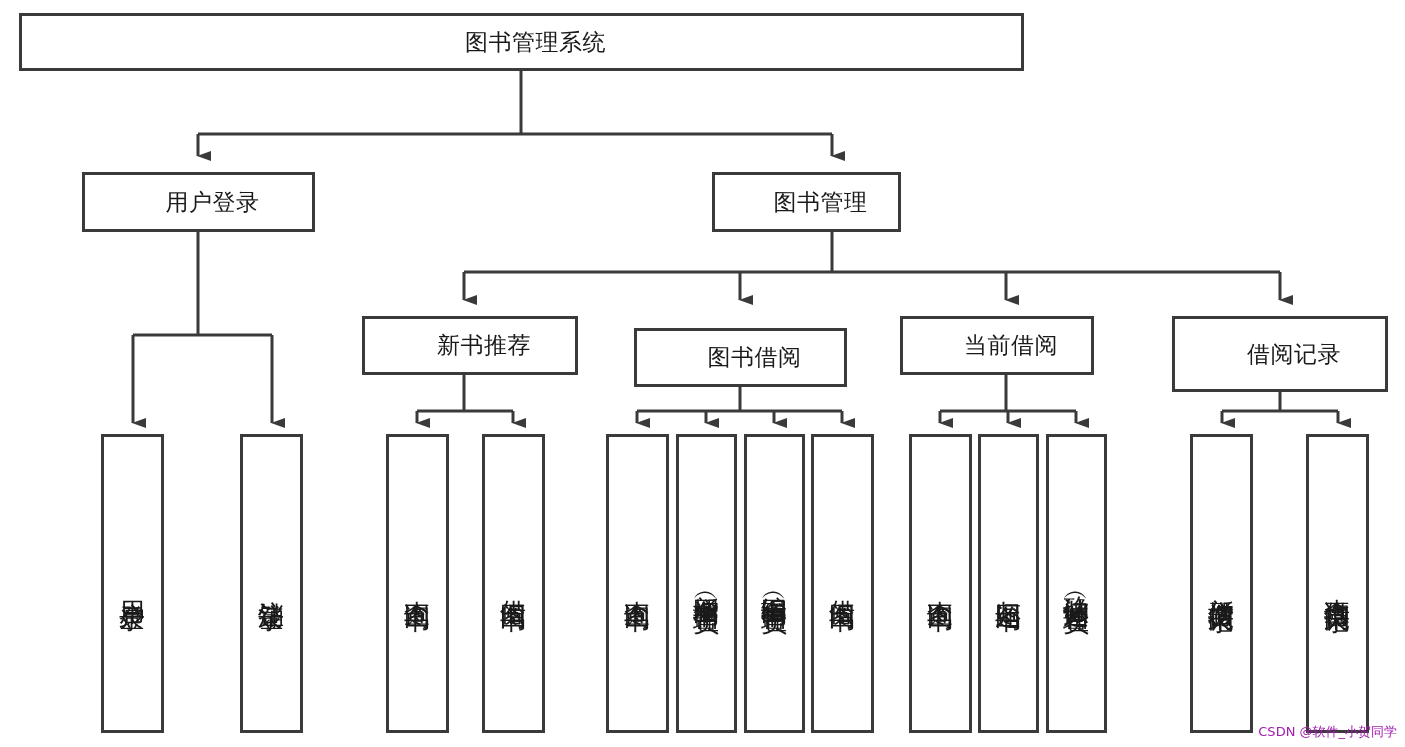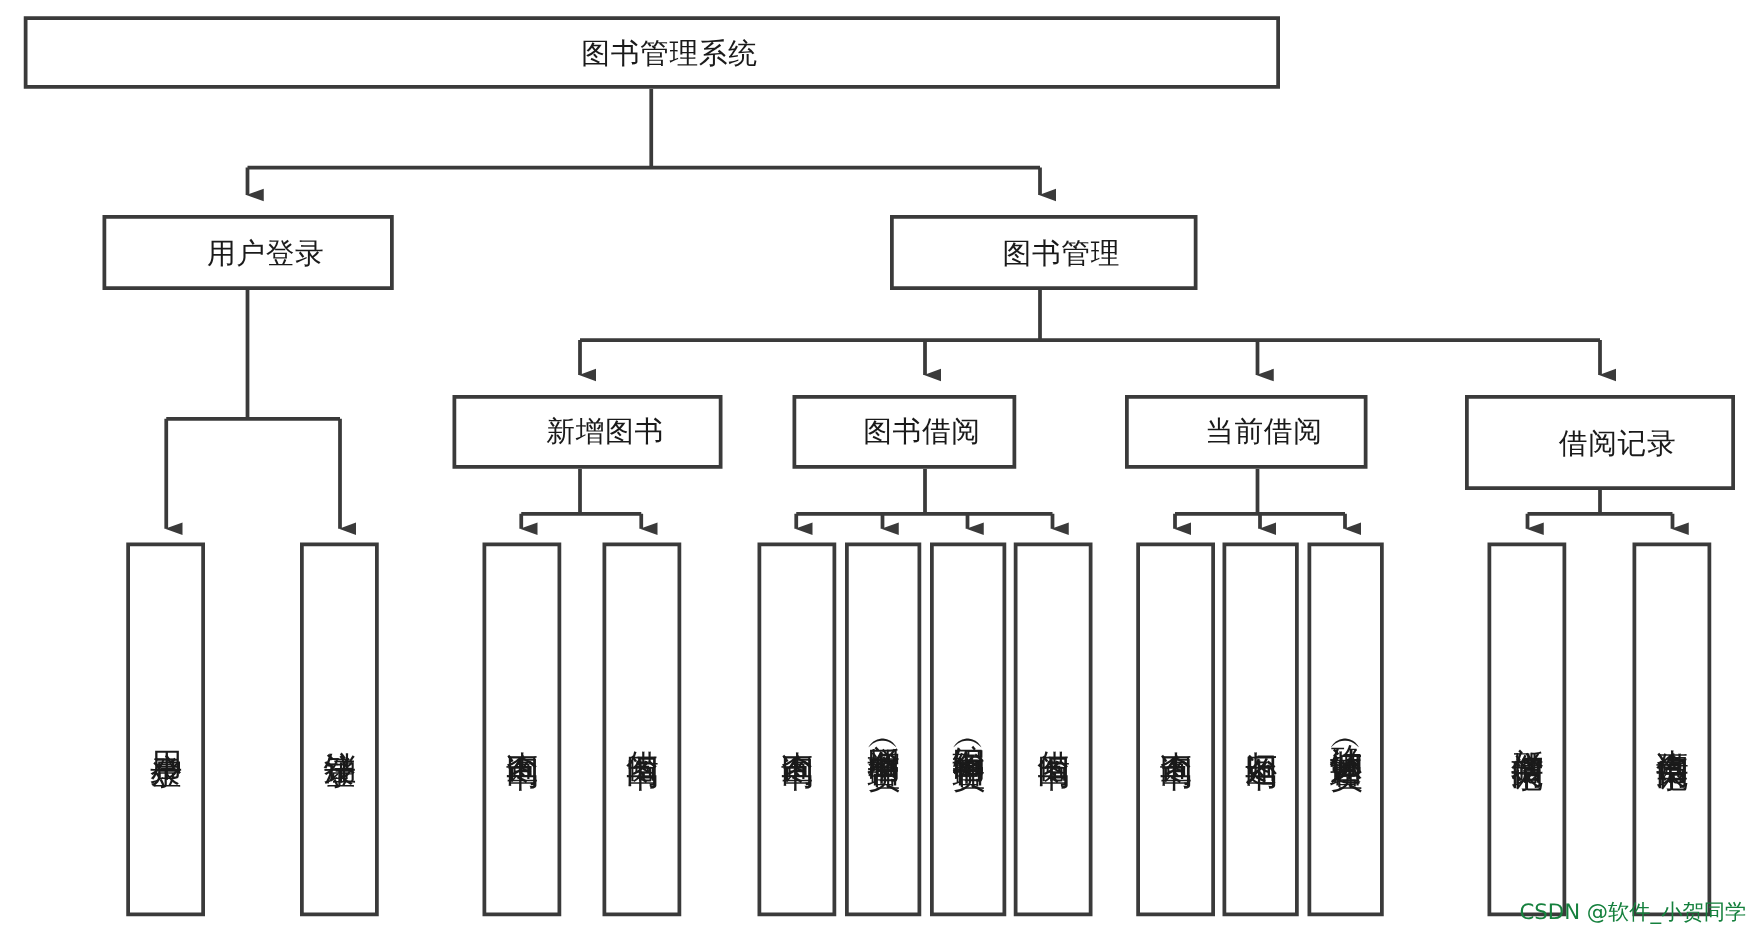--- a/index.html
+++ b/index.html
@@ -58,22 +58,22 @@
   }
   .node-v .vlabel {
     writing-mode: vertical-rl;
     text-orientation: upright;
     display: block;
   }
   .watermark {
     position: absolute;
     right: 8px;
     bottom: 6px;
-    font-size: 17px;
-    color: #15803d;
+    font-size: 13px;
+    color: #a21caf;
     white-space: nowrap;
     z-index: 5;
     font-family: "DejaVu Sans", "Liberation Sans", sans-serif;
   }
 </style>
 </head>
 <body>
 
 <div id="diagram-root">
 
@@ -131,29 +131,29 @@
   </svg>
 
   <div class="node node-h node-root" style="left:19px; top:13px; width:1005px; height:58px;">
     <span>图书管理系统</span>
   </div>
 
   <div class="node node-h" style="left:82px; top:172px; width:233px; height:60px;">
     <span>用户登录</span>
   </div>
 
-  <div class="node node-h" style="left:712px; top:172px; width:246px; height:60px;">
+  <div class="node node-h" style="left:712px; top:172px; width:189px; height:60px;">
     <span>图书管理</span>
   </div>
 
   <div class="node node-h" style="left:362px; top:316px; width:216px; height:59px;">
-    <span>新增图书</span>
-  </div>
-
-  <div class="node node-h" style="left:634px; top:316px; width:179px; height:59px;">
+    <span>新书推荐</span>
+  </div>
+
+  <div class="node node-h" style="left:634px; top:328px; width:213px; height:59px;">
     <span>图书借阅</span>
   </div>
 
   <div class="node node-h" style="left:900px; top:316px; width:194px; height:59px;">
     <span>当前借阅</span>
   </div>
 
   <div class="node node-h" style="left:1172px; top:316px; width:216px; height:76px;">
     <span>借阅记录</span>
   </div>

